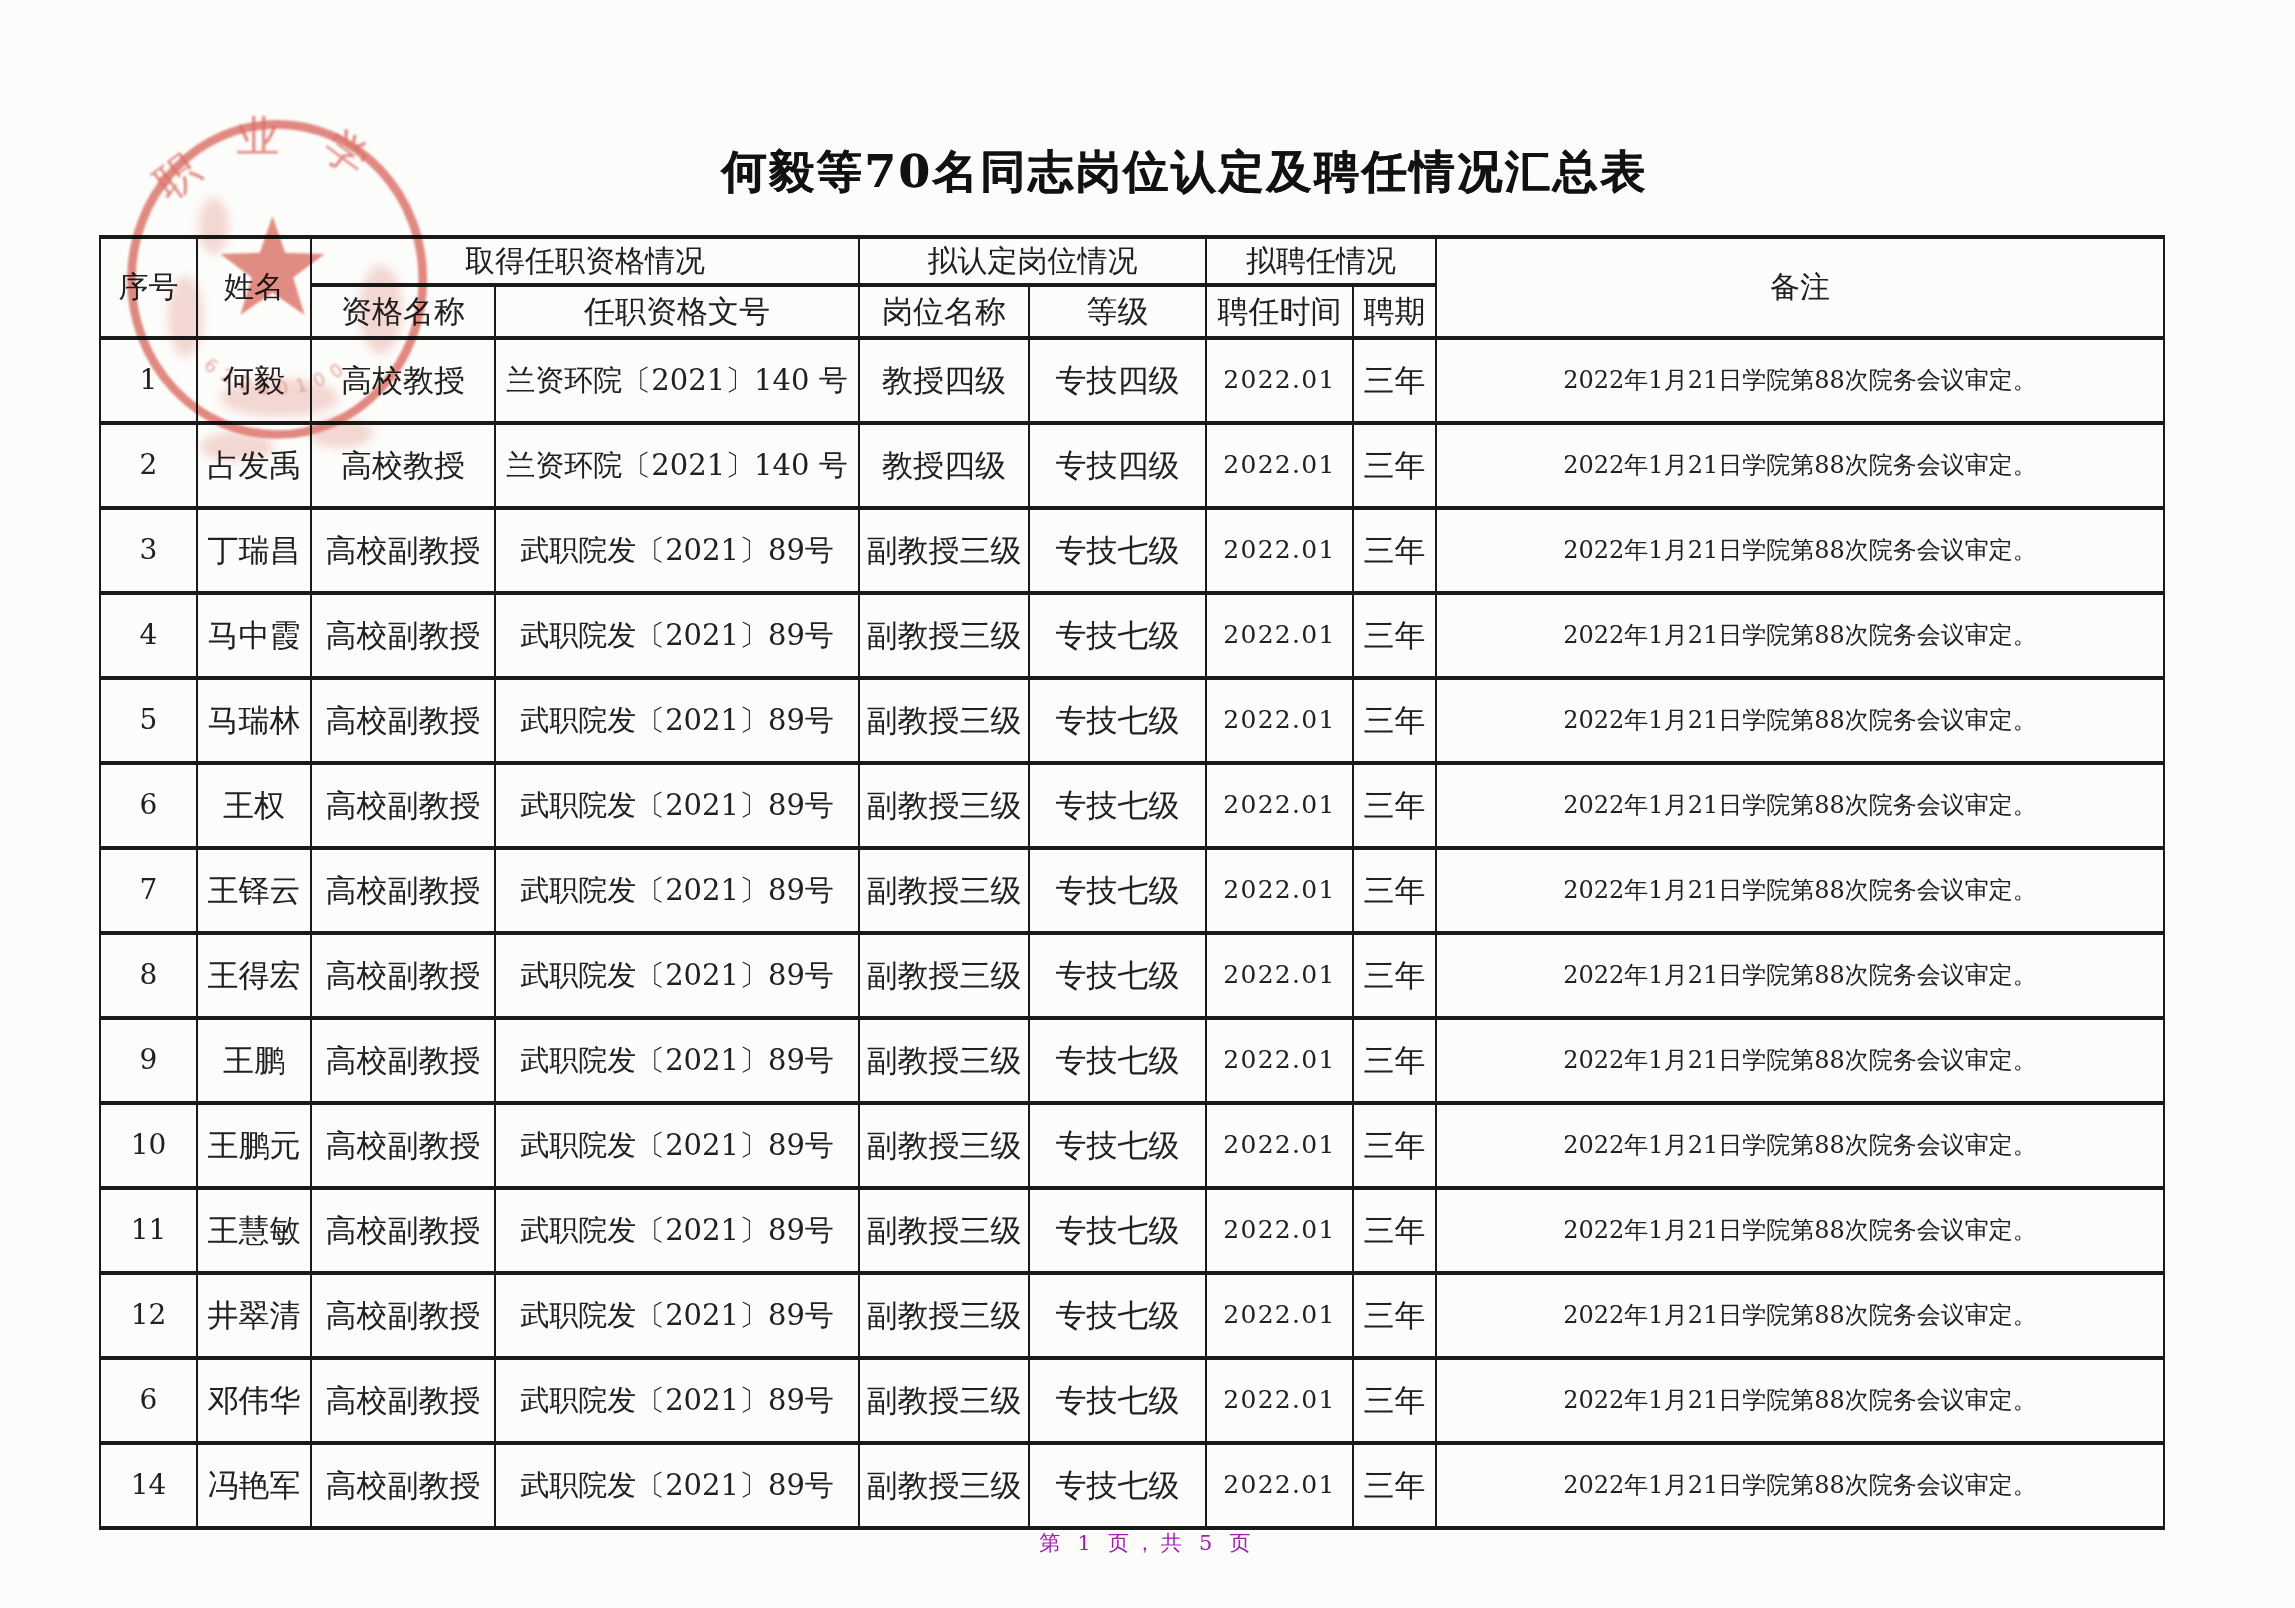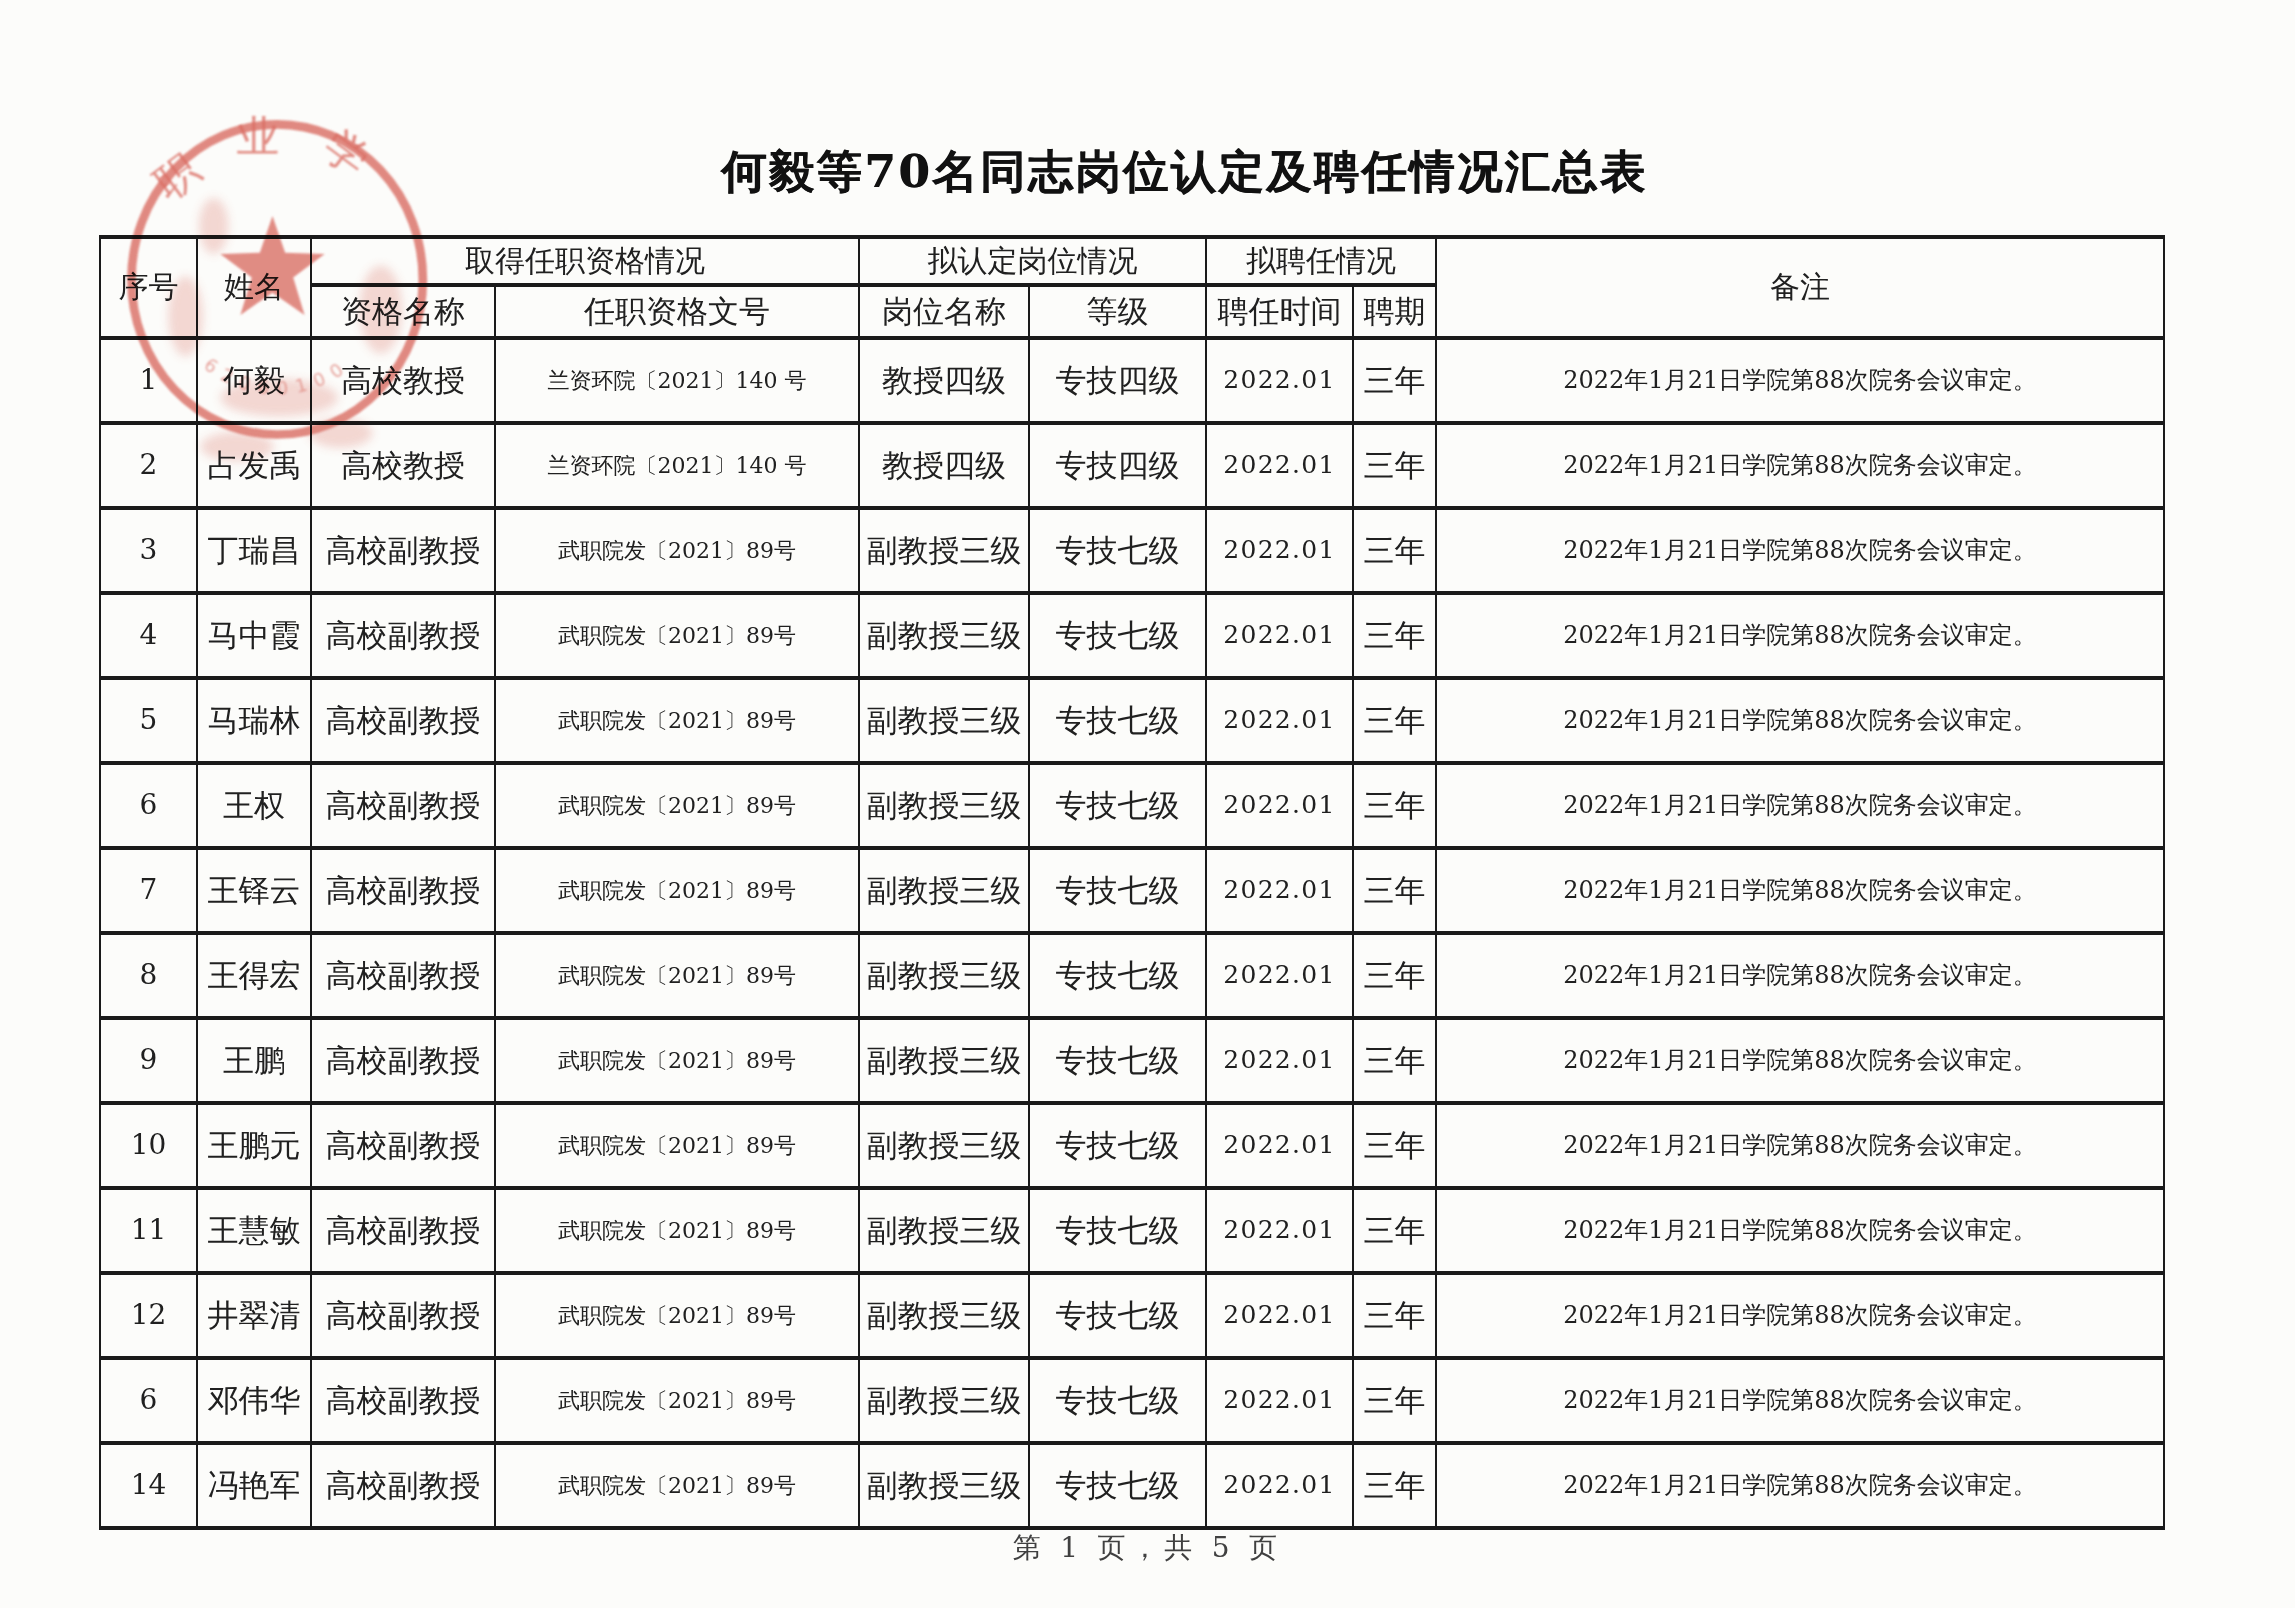--- a/index.html
+++ b/index.html
@@ -41,30 +41,30 @@
     font-weight:normal;
     font-size:31px;
     line-height:1.15;
     overflow:hidden;
     white-space:nowrap;
   }
   .tbl thead tr.h1 th{height:44px;font-size:30px;}
   .tbl thead tr.h2 th{height:49px;font-size:31px;}
   .tbl tbody td{height:81px;}
   .tbl td.c-no{font-size:28px;font-family:"DejaVu Serif",serif;}
-  .tbl td.c-qual_doc{font-size:22px;}
+  .tbl td.c-qual_doc{font-size:29px;}
   .tbl td.c-time{font-size:25px;letter-spacing:1.3px;}
   .tbl td.c-remark{font-size:24px;letter-spacing:0;}
   .footer{
     position:absolute;
     top:1493px;left:0;width:100%;
     text-align:center;
-    font-size:28px;
+    font-size:21px;
     letter-spacing:5.3px;
-    color:#404040;
+    color:#a21caf;
   }
   .stamp{
     position:absolute;
     left:100px;top:53px;
     width:361px;height:401px;
     z-index:3;
     pointer-events:none;
     mix-blend-mode:multiply;
     opacity:.88;
   }

